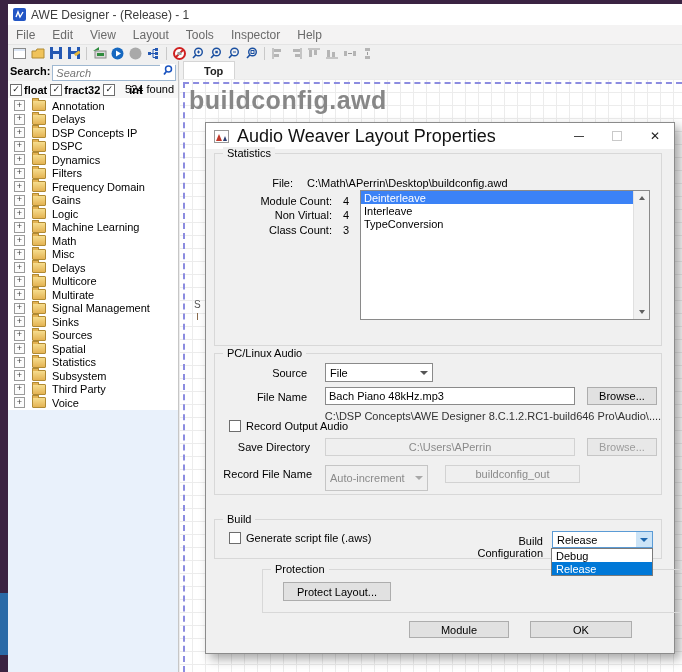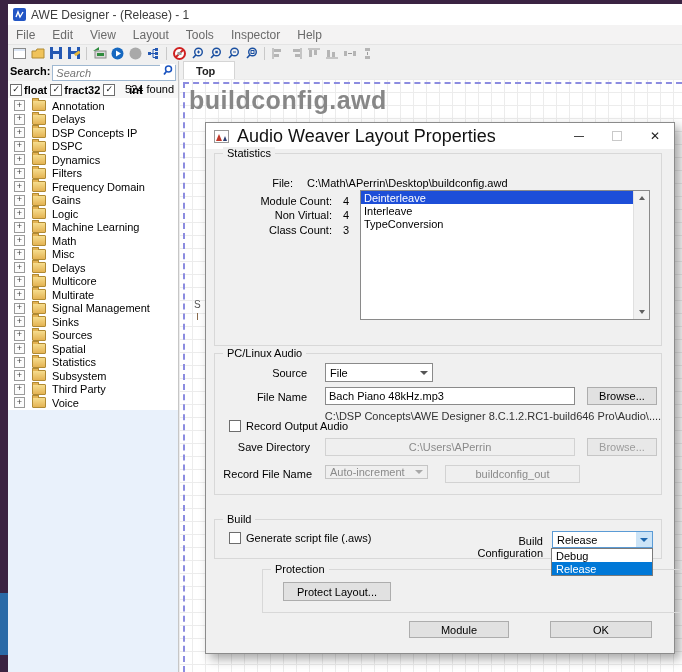--- a/index.html
+++ b/index.html
@@ -35,21 +35,21 @@
   .plusbox{width:9px;height:9px;border:1px solid #9a9a9a;background:#fcfcfc;margin-left:6px;display:inline-flex;align-items:center;justify-content:center;flex:0 0 auto;}
   .plusbox::before{content:"+";font-size:9px;color:#444;line-height:1;margin-top:-1px;}
   .folder{width:12px;height:9px;margin-left:7px;background:linear-gradient(#f6dd8e,#e4b353);border:1px solid #b08a33;border-radius:1px;position:relative;flex:0 0 auto;}
   .folder::before{content:"";position:absolute;left:-1px;top:-3px;width:5px;height:2px;background:#e4b353;border:1px solid #b08a33;border-bottom:none;border-radius:1px 1px 0 0;}
   .tree-label{font-size:11px;color:#000;margin-left:6px;white-space:nowrap;}
   .panel-fill{position:absolute;left:0;top:349px;right:0;bottom:0;background:#e9f1fb;}
 
   
   .canvas{position:absolute;left:171px;top:57px;right:0;bottom:0;}
   .tabbar{position:absolute;left:0;top:0;right:0;height:18px;background:#f0f0f0;border-bottom:1px solid #d5d5d5;}
-  .tab{position:absolute;left:4px;top:0;width:52px;height:18px;background:#fff;border:1px solid #d5d5d5;border-bottom:none;box-sizing:border-box;display:flex;align-items:center;padding-left:12px;font-size:11px;font-weight:700;color:#222;}
+  .tab{position:absolute;left:4px;top:0;width:52px;height:18px;background:#fff;border:1px solid #d5d5d5;border-bottom:none;box-sizing:border-box;display:flex;align-items:center;padding-left:20px;font-size:11px;font-weight:700;color:#222;}
   .canvas-body{position:absolute;left:0;top:18px;right:0;bottom:0;background-color:#fff;
     background-image:linear-gradient(#ececec 1px,transparent 1px),linear-gradient(90deg,#ececec 1px,transparent 1px);
     background-size:13px 13px;}
   .dash-top{position:absolute;left:4px;top:3px;right:0;border-top:2px dashed #8c8ce0;}
   .dash-left{position:absolute;left:4px;top:3px;bottom:0;border-left:2px dashed #8c8ce0;}
   .watermark{position:absolute;left:10px;top:7px;font-size:25px;font-weight:700;color:#878787;letter-spacing:0.5px;}
   .fragment{position:absolute;left:15px;top:220px;font-size:10px;color:#555;}
   .fragment-tick{position:absolute;left:18px;top:234px;width:1px;height:7px;background:#8a6a4a;}
 
   
@@ -69,21 +69,21 @@
   .legend{position:absolute;top:-7px;left:8px;background:#f0f0f0;padding:0 4px;font-size:11px;color:#000;}
   .gb-stats{top:30px;height:193px;}
   .gb-audio{top:230px;height:142px;}
   .gb-build{top:396px;height:40px;}
   .gb-prot{top:446px;height:44px;margin-left:48px;}
 
   .s-label{position:absolute;font-size:11px;color:#000;text-align:right;}
   .s-value{position:absolute;font-size:11px;color:#000;}
   .listbox{position:absolute;left:145px;top:36px;width:290px;height:130px;background:#fff;border:1px solid #8a8a8a;box-sizing:border-box;}
   .listbox .opt{height:13px;font-size:11px;color:#000;padding-left:3px;display:flex;align-items:center;}
-  .listbox .opt.selected{background:#1d4ed8;color:#fff;}
+  .listbox .opt.selected{background:#3b82f6;color:#fff;}
   .vscroll{position:absolute;right:0;top:0;bottom:0;width:15px;background:#f1f1f1;border-left:1px solid #e0e0e0;}
   .arr{position:absolute;left:0;width:15px;height:14px;display:flex;align-items:center;justify-content:center;}
   .arr-up{top:0;}.arr-dn{bottom:0;}
   .tri-up{width:0;height:0;border-left:3px solid transparent;border-right:3px solid transparent;border-bottom:4px solid #606060;}
   .tri-dn{width:0;height:0;border-left:3px solid transparent;border-right:3px solid transparent;border-top:4px solid #606060;}
 
   .combo{position:absolute;height:19px;background:#fff;border:1px solid #8a8a8a;box-sizing:border-box;font-size:11px;color:#000;display:flex;align-items:center;padding-left:4px;}
   .combo .chev{position:absolute;right:0;top:0;bottom:0;width:16px;display:flex;align-items:center;justify-content:center;}
   .tri{width:0;height:0;border-left:4px solid transparent;border-right:4px solid transparent;border-top:4px solid #555;}
   .combo.disabled{background:#efefef;color:#8a8a8a;border-color:#c5c5c5;}
@@ -99,21 +99,21 @@
   .btn.disabled{color:#9c9c9c;border-color:#c6c6c6;background:#e8e8e8;}
 
   .hint-path{position:absolute;left:68px;top:56px;width:420px;text-align:center;font-size:11px;color:#333;}
   .chk-label{font-size:11px;color:#000;margin-left:5px;}
   .chk-row{position:absolute;display:flex;align-items:center;}
 
   .dropdown-list{position:absolute;left:345px;top:425px;width:100px;background:#fff;border:1px solid #7a7a7a;z-index:9;}
   .dropdown-list .opt{height:13px;font-size:11px;color:#000;padding-left:4px;display:flex;align-items:center;}
   .dropdown-list .opt.selected{background:#0078d7;color:#fff;}
   .dlg-cancel{left:203px;top:498px;width:100px;height:17px;}
-  .dlg-ok{left:344px;top:498px;width:102px;height:17px;}
+  .dlg-ok{left:324px;top:498px;width:102px;height:17px;}
 </style>
 </head>
 <body>
 
 <div class="screen">
   <div class="accent"></div>
 
   <div class="window">
 
     <div class="titlebar">
@@ -514,21 +514,21 @@
             <span class="btn" style="left:372px;top:33px;width:70px;height:18px;">Browse...</span>
             <span class="hint-path">C:\DSP Concepts\AWE Designer 8.C.1.2.RC1-build646 Pro\Audio\....</span>
             <span class="chk-row" style="left:14px;top:66px;">
               <span class="cb"></span>
               <span class="chk-label">Record Output Audio</span>
             </span>
             <span class="s-label" style="left:0;top:87px;width:95px;">Save Directory</span>
             <input class="tfield disabled" type="text" style="left: 110px; top: 84px; width: 250px;" value="C:\Users\APerrin">
             <span class="btn disabled" style="left:372px;top:84px;width:70px;height:18px;">Browse...</span>
             <span class="s-label" style="left:0;top:114px;width:97px;">Record File Name</span>
-            <span class="combo disabled" style="left:110px;top:111px;width:103px;height:14px;">
+            <span class="combo disabled" style="left:110px;top:111px;width:103px;height:26px;">
               <span>Auto-increment</span>
               <span class="chev">
                   <span class="tri"></span>
                 </span>
             </span>
             <input class="tfield disabled" type="text" style="left: 230px; top: 111px; width: 135px;" value="buildconfig_out">
           </div>
 
           <div class="groupbox gb-build">
             <span class="legend">Build</span>

